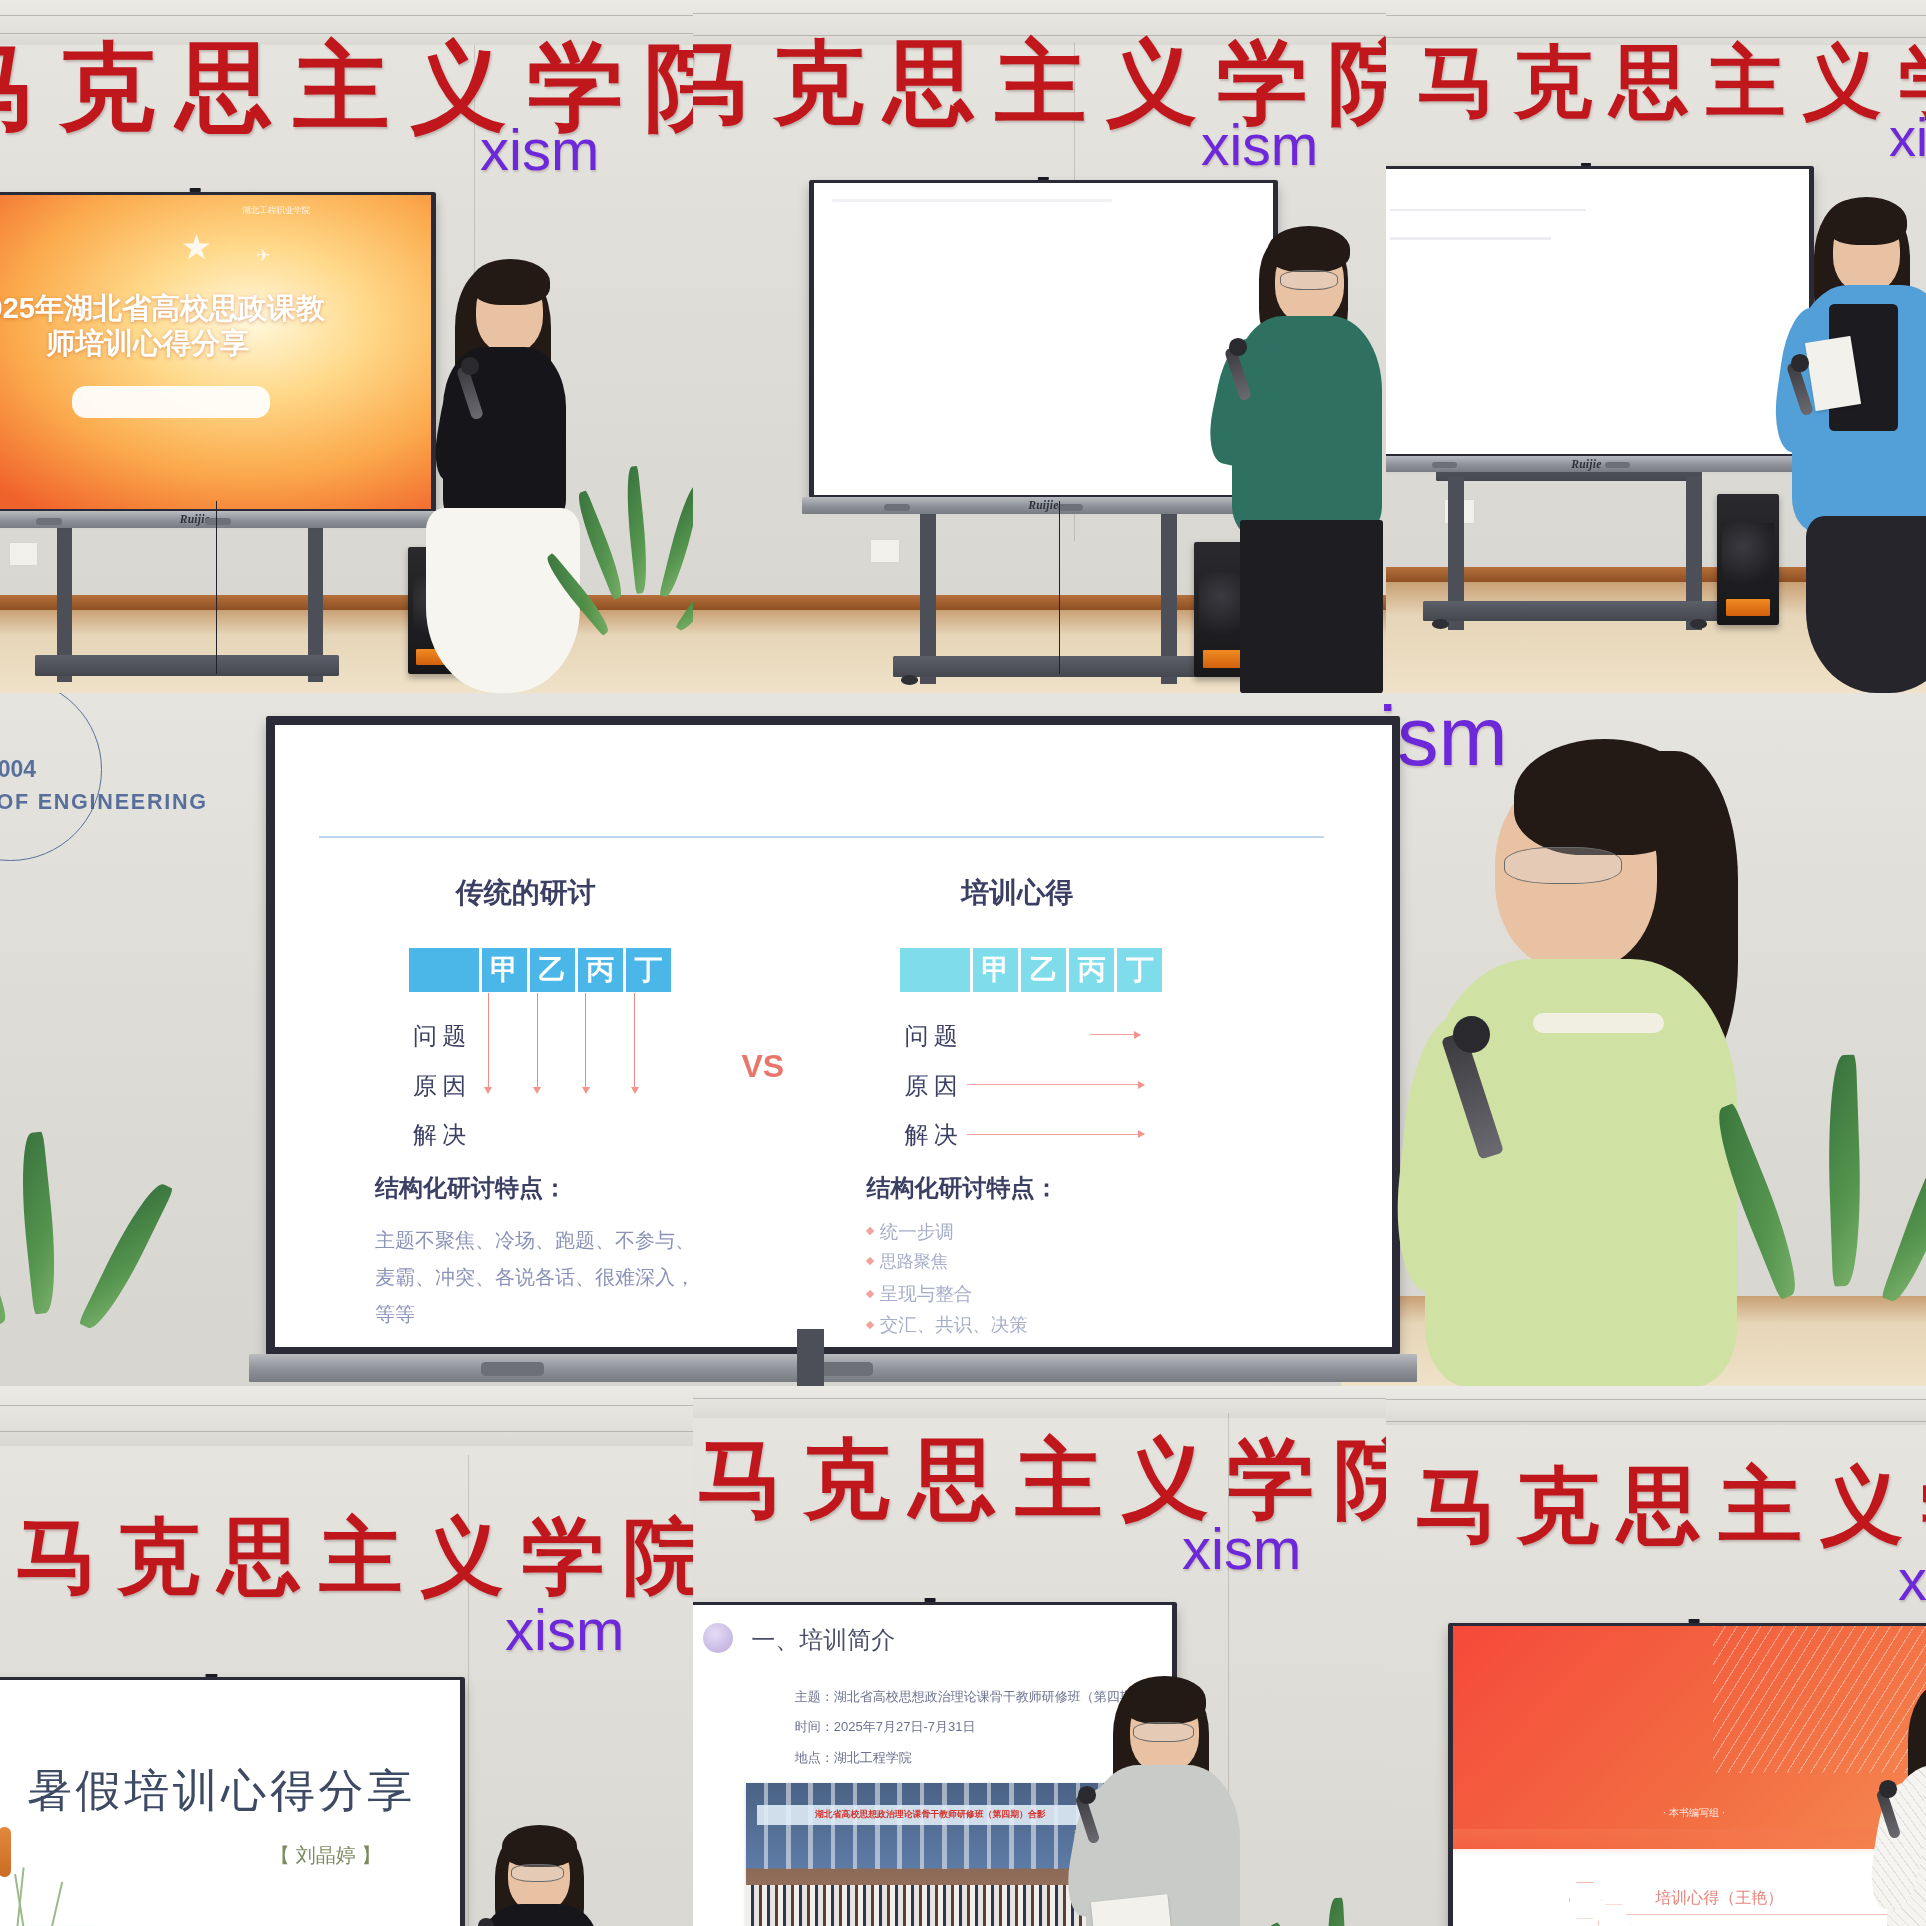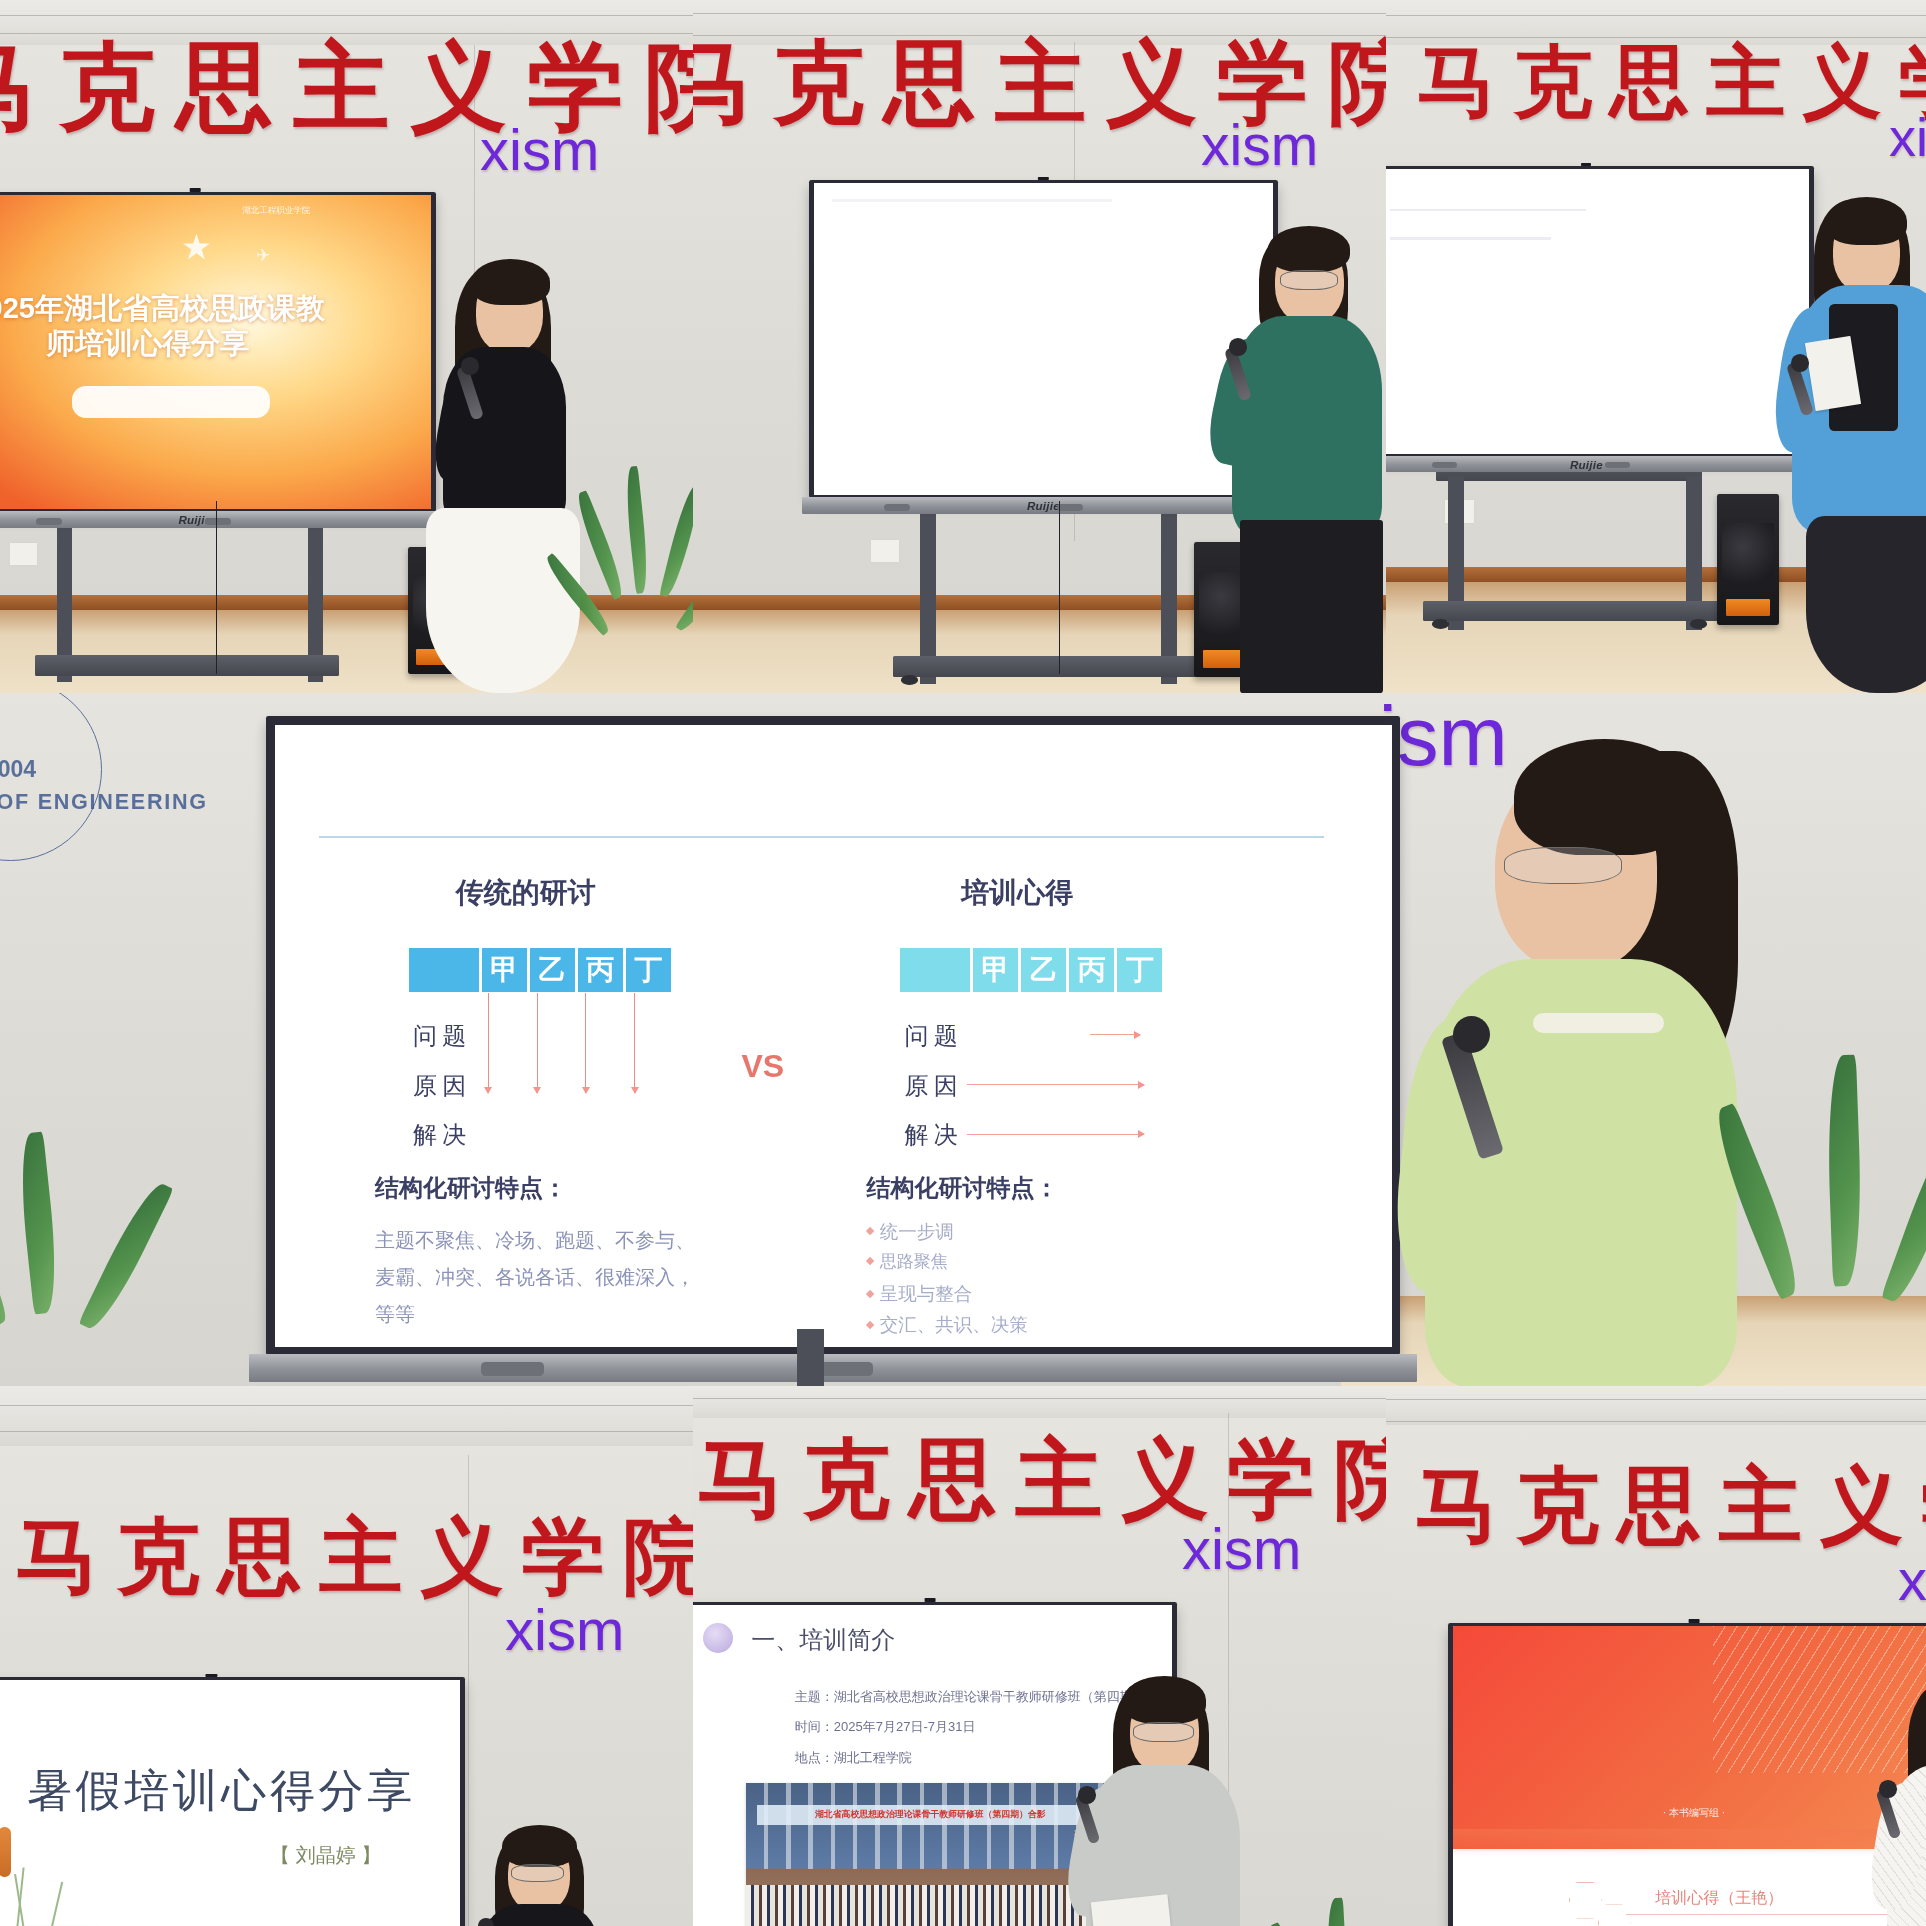--- a/index.html
+++ b/index.html
@@ -26,21 +26,21 @@
     letter-spacing:.22em;font-family:"Liberation Serif","DejaVu Serif",serif;
     text-shadow:1.2px 1.9px 2.3px rgba(90,50,50,.28);}
   .sign-en{position:absolute;color:#6d28d9;white-space:nowrap;font-weight:400;
     font-family:Liberation Sans, sans-serif;text-shadow:0.8px 1.5px 1.9px rgba(90,50,50,.22);}
   
   .display{position:absolute;border-radius:2.3px;background:#2b2b38;
     box-shadow:0 7px 11.6px rgba(0,0,0,.25);padding:1.0%;}
   .screen{position:absolute;inset:1.0%;background:#fff;overflow:hidden;border-radius:0.8px;}
   .bezel-bottom{position:absolute;left:-1.5%;right:-1.5%;bottom:-5.2%;height:5.4%;
     background:linear-gradient(180deg,#b9bbc0,#8e9197 55%,#787b82);border-radius:1.2px;
-    display:flex;align-items:center;justify-content:center;}
+    display:flex;align-items:center;justify-content:center;font-family:Liberation Serif, serif;}
   .bezel-brand{font-size:11.6px;color:#2f3138;font-style:italic;font-weight:bold;letter-spacing:.02em;}
   .cam{position:absolute;top:-1.1%;left:50%;transform:translateX(-50%);
     width:2.2%;height:1.0%;background:#1a1a22;border-radius:0.8px;}
   .handle{position:absolute;bottom:-4.0%;width:5.5%;height:2.2%;background:#6e7077;border-radius:4.6px;}
   
   .stand{position:absolute;background:#4c4f57;}
   .stand-shelf{position:absolute;background:linear-gradient(180deg,#5d6068,#44474e);border-radius:1.5px;}
   .caster{position:absolute;width:2.4%;height:1.4%;background:#2e3036;border-radius:50%;}
   
   .spk{position:absolute;background:linear-gradient(180deg,#2a2a2e,#171719);border-radius:2.3px;

